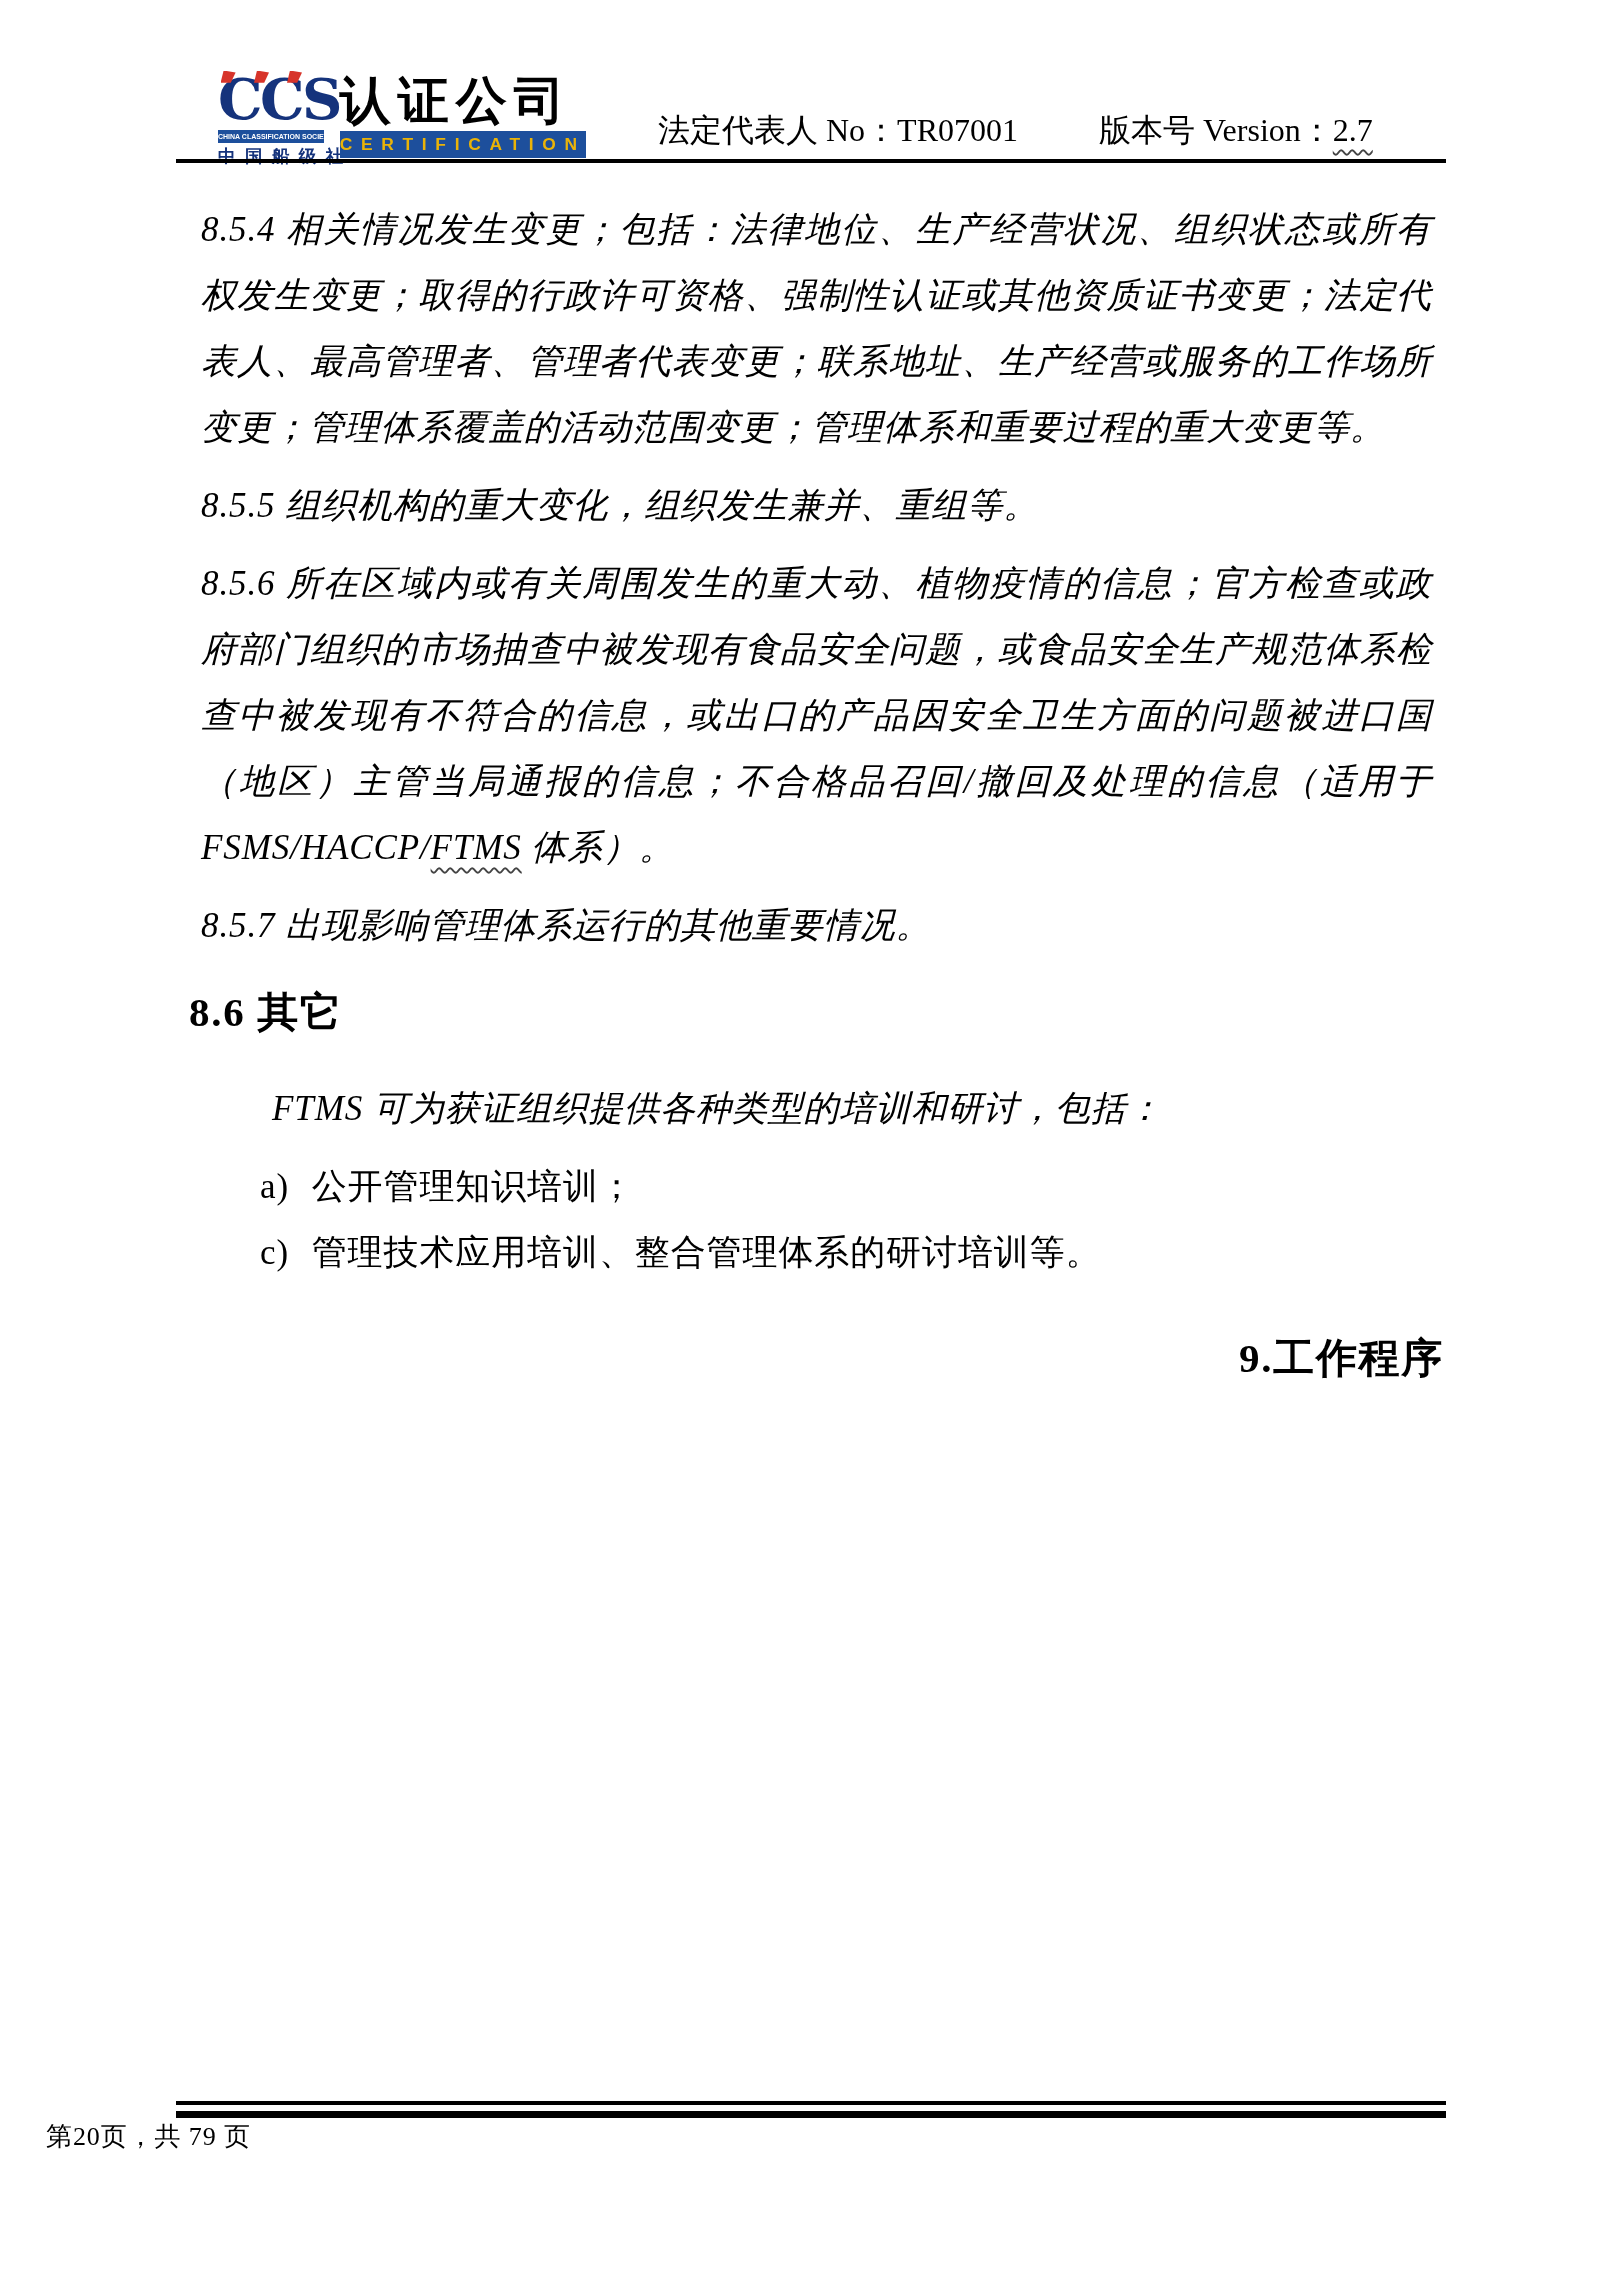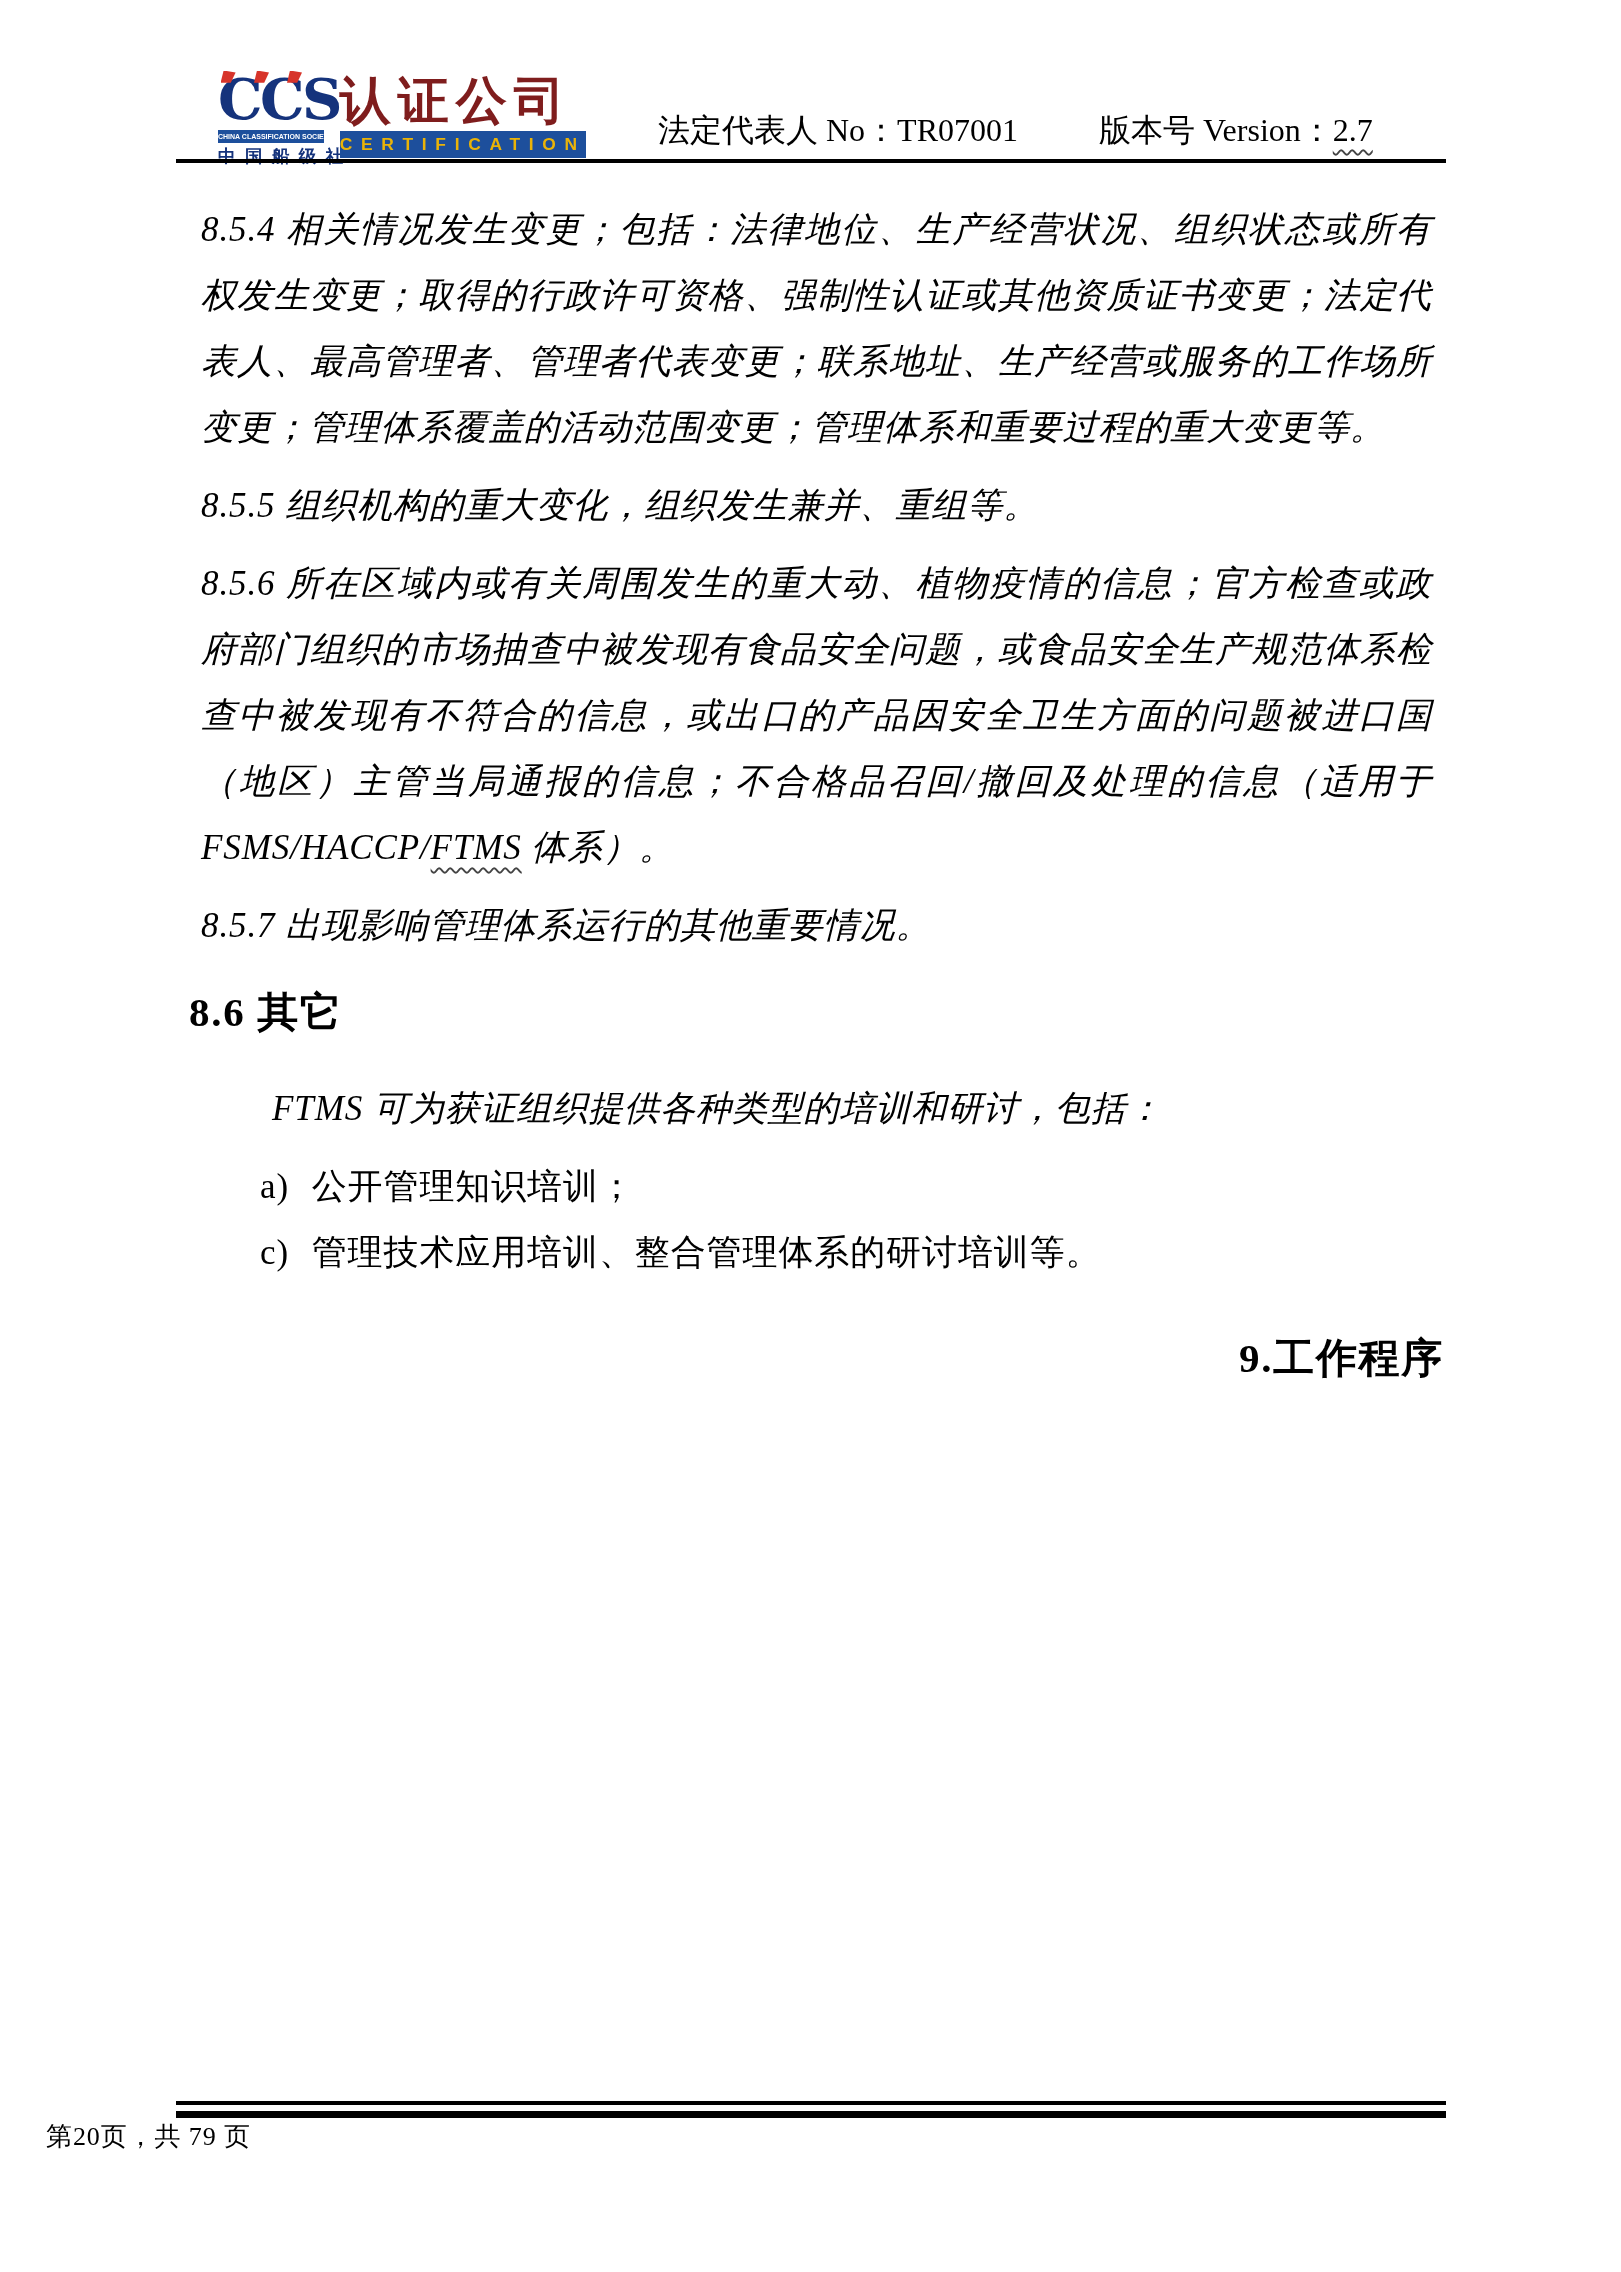--- a/index.html
+++ b/index.html
@@ -27,21 +27,21 @@
     margin-top:4.4px; height:13px; background:#1d4f9c; color:#fff;
     font-family:"Liberation Sans", sans-serif; font-weight:bold;
     font-size:7px; line-height:13px; text-align:center; white-space:nowrap; overflow:hidden;
   }
   .soc-cn {
     margin-top:2.6px; font-weight:bold; font-size:17.4px; line-height:21px;
     color:#15337c; letter-spacing:2.6px; white-space:nowrap;
   }
   .logo-right { display:flex; flex-direction:column; }
   .company-cn {
-    font-weight:bold; font-size:51px; line-height:52px; color:#7f1d1d;
+    font-weight:bold; font-size:51px; line-height:52px; color:#000000;
     letter-spacing:7px; white-space:nowrap;
   }
   .cert-bar {
     margin-top:3.5px; align-self:stretch; height:27px; background:#1d4f9c; color:#eab308;
     font-family:"Liberation Sans", sans-serif; font-weight:bold;
     font-size:17.4px; line-height:27px; letter-spacing:8.7px; text-align:center; white-space:nowrap;
   }
 
   .doc-meta {
     position:absolute; left:658px; top:110px; font-size:32px; line-height:40px;

